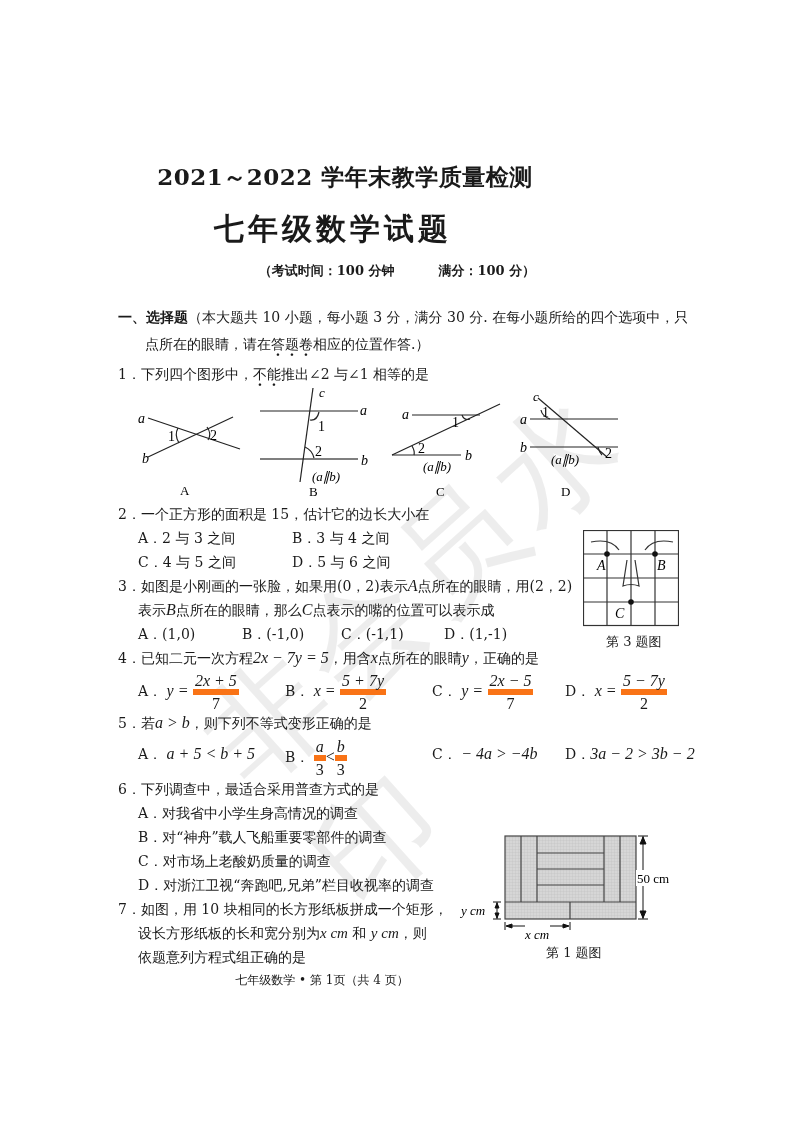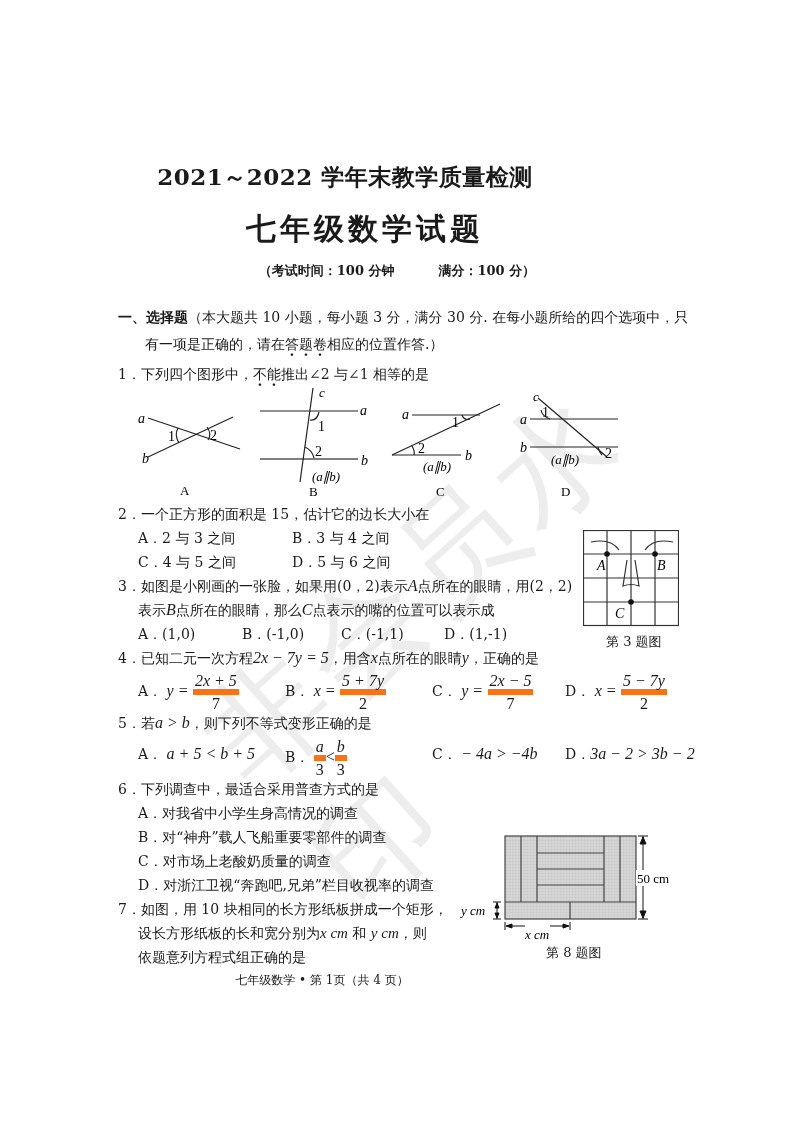--- a/index.html
+++ b/index.html
@@ -2,21 +2,21 @@
 <html><head>
 <meta charset="utf-8">
 <style>
   html, body { margin: 0; padding: 0; background: #ffffff; }
   body { width: 794px; height: 1123px; position: relative; overflow: hidden;
          font-family: "DejaVu Serif", "Liberation Serif", serif; color: #1a1a1a; }
   .abs { position: absolute; white-space: nowrap; }
   .txt { font-size: 14px; line-height: 16px; }
   .it { font-family: "Liberation Serif", serif; font-style: italic; }
   .title1 { left: 0; width: 690px; text-align: center; top: 162px; font-size: 23px; font-weight: bold; letter-spacing: 0.5px; }
-  .title2 { left: 0; width: 666px; text-align: center; top: 209px; font-size: 30px; font-weight: bold; letter-spacing: 4px; font-family: "DejaVu Sans", sans-serif; padding-left: 32px; }
+  .title2 { left: 0; width: 666px; text-align: center; top: 209px; font-size: 30px; font-weight: bold; letter-spacing: 4px; font-family: "DejaVu Sans", sans-serif; }
   .title3 { left: 0; width: 794px; text-align: center; top: 262px; font-size: 13px; font-weight: bold; }
   .title3 span { margin: 0 22px; }
   .dot { position: relative; }
   .dot::after { content: "·"; position: absolute; left: 50%; transform: translateX(-50%); bottom: -11px; font-size: 14px; font-weight: bold; }
   .frac { display: inline-block; vertical-align: middle; text-align: center; font-family: "Liberation Serif", serif; }
   .frac .num { display: block; border-bottom: 6px solid #f97316; padding: 0 2px; line-height: 17px; font-size: 16px; }
   .frac .den { display: block; line-height: 17px; font-size: 16px; }
   .math { font-family: "Liberation Serif", serif; font-size: 16px; }
   .watermark { position: absolute; left: 170px; top: 370px; font-size: 120px; color: rgba(0,0,0,0.07);
                transform: rotate(-42deg); transform-origin: left top; font-family: "DejaVu Sans", sans-serif;
@@ -32,21 +32,21 @@
 <div class="abs title1">2021～2022 学年末教学质量检测</div>
 <div class="abs title2">七年级数学试题</div>
 <div class="abs title3">
   <span>（考试时间：100 分钟</span><span>满分：100 分）</span>
 </div>
 
 <div class="abs txt" style="left:118px; top:309px;">
   <b style="font-family:'DejaVu Sans',sans-serif;">一、选择题</b><span>（本大题共 10 小题，每小题 3 分，满分 30 分. 在每小题所给的四个选项中，只</span>
 </div>
 <div class="abs txt" style="left:145px; top:336px;">
-  <span>有一项是正确的，请在</span><span class="dot">答</span><span class="dot">题</span><span class="dot">卷</span><span>相应的位置作答.）</span>
+  <span>点所在的眼睛，请在</span><span class="dot">答</span><span class="dot">题</span><span class="dot">卷</span><span>相应的位置作答.）</span>
 </div>
 
 <div class="abs txt" style="left:118px; top:366px;">
   <span>1．</span><span>下列四个图形中，</span><span class="dot">不</span><span class="dot">能</span><span>推出∠2 与∠1 相等的是</span>
 </div>
 
 <svg class="abs" style="left:130px; top:385px;" width="510" height="115">
 
   <g stroke="#222" fill="none" stroke-width="1.2">
     <line x1="18" y1="33" x2="110" y2="64"></line>
@@ -240,15 +240,15 @@
   <g stroke="#111" stroke-width="1">
     <line x1="50" y1="97" x2="50" y2="105"></line>
     <line x1="115" y1="97" x2="115" y2="105"></line>
     <line x1="52" y1="101" x2="70" y2="101"></line>
     <line x1="95" y1="101" x2="113" y2="101"></line>
     <path d="M51,101 L57,99 L57,103 Z" fill="#111"></path>
     <path d="M114,101 L108,99 L108,103 Z" fill="#111"></path>
   </g>
   <text x="70" y="114" font-size="13" font-style="italic">x cm</text>
 </svg>
-<div class="abs caption" style="left:546px; top:944px;">第 8 题图</div>
+<div class="abs caption" style="left:546px; top:944px;">第 1 题图</div>
 
 <div class="abs" style="left:0; width:644px; text-align:center; top:972px; font-size:12px;">七年级数学 • 第 1页（共 4 页）</div>
 
 </body></html>

